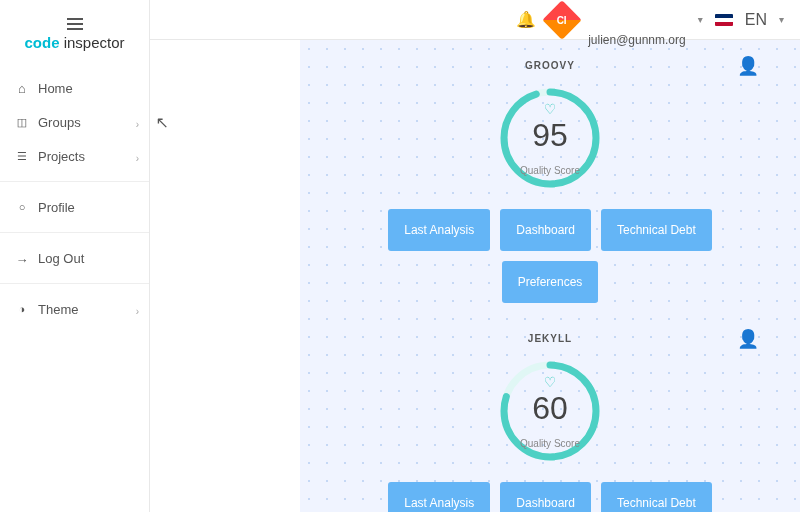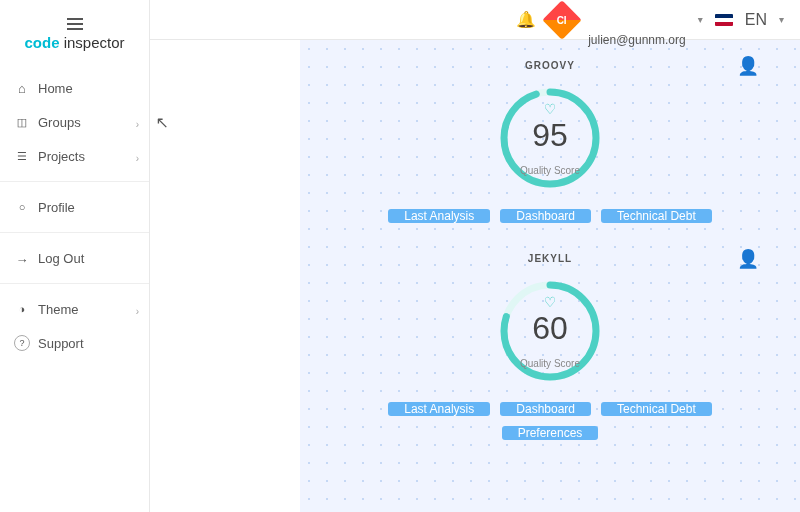--- a/index.html
+++ b/index.html
@@ -153,21 +153,21 @@
     .action-buttons {
       display: flex;
       justify-content: center;
       gap: 10px;
       flex-wrap: wrap;
     }
     .action-btn {
       background: #64b5f6;
       color: white;
       border: none;
-      padding: 0 16px;
+      padding: 14px 16px;
       border-radius: 3px;
       font-size: 12px;
       cursor: pointer;
       font-weight: 400;
     }
 
     
     .icon-home::before { content: '⌂'; font-size: 13px; }
     .icon-groups::before { content: '◫'; font-size: 11px; }
     .icon-projects::before { content: '☰'; font-size: 11px; }
@@ -222,24 +222,20 @@
       <span class="item-icon icon-logout"></span>
       <span>Log Out</span>
     </div>
 
     <hr class="sidebar-divider">
 
     <div class="sidebar-item">
       <span class="item-icon icon-theme"></span>
       <span>Theme</span>
       <span class="chevron">›</span>
-    </div>
-    <div class="sidebar-item">
-      <span class="item-icon icon-support"></span>
-      <span>Support</span>
     </div>
   </nav>
 </div>
 
 <div class="header">
   <span class="header-bell">🔔</span>
   <div style="width:28px;height:28px;position:relative;">
     <div class="header-logo-diamond">
       <span class="header-logo-inner">CI</span>
     </div>
@@ -268,20 +264,21 @@
           <span class="score-heart">♡</span>
           <span class="score-number">95</span>
           <span class="score-label">Quality Score</span>
         </div>
       </div>
     </div>
     <div class="action-buttons">
       <button class="action-btn">Last Analysis</button>
       <button class="action-btn">Dashboard</button>
       <button class="action-btn">Technical Debt</button>
+      <button class="action-btn">Preferences</button>
     </div>
   </div>
 
   <div class="project-card">
     <div class="project-title-row">
       <span class="project-title">JEKYLL</span>
       <span class="project-user-icon">👤</span>
     </div>
     <div class="score-container">
       <div class="score-circle">

